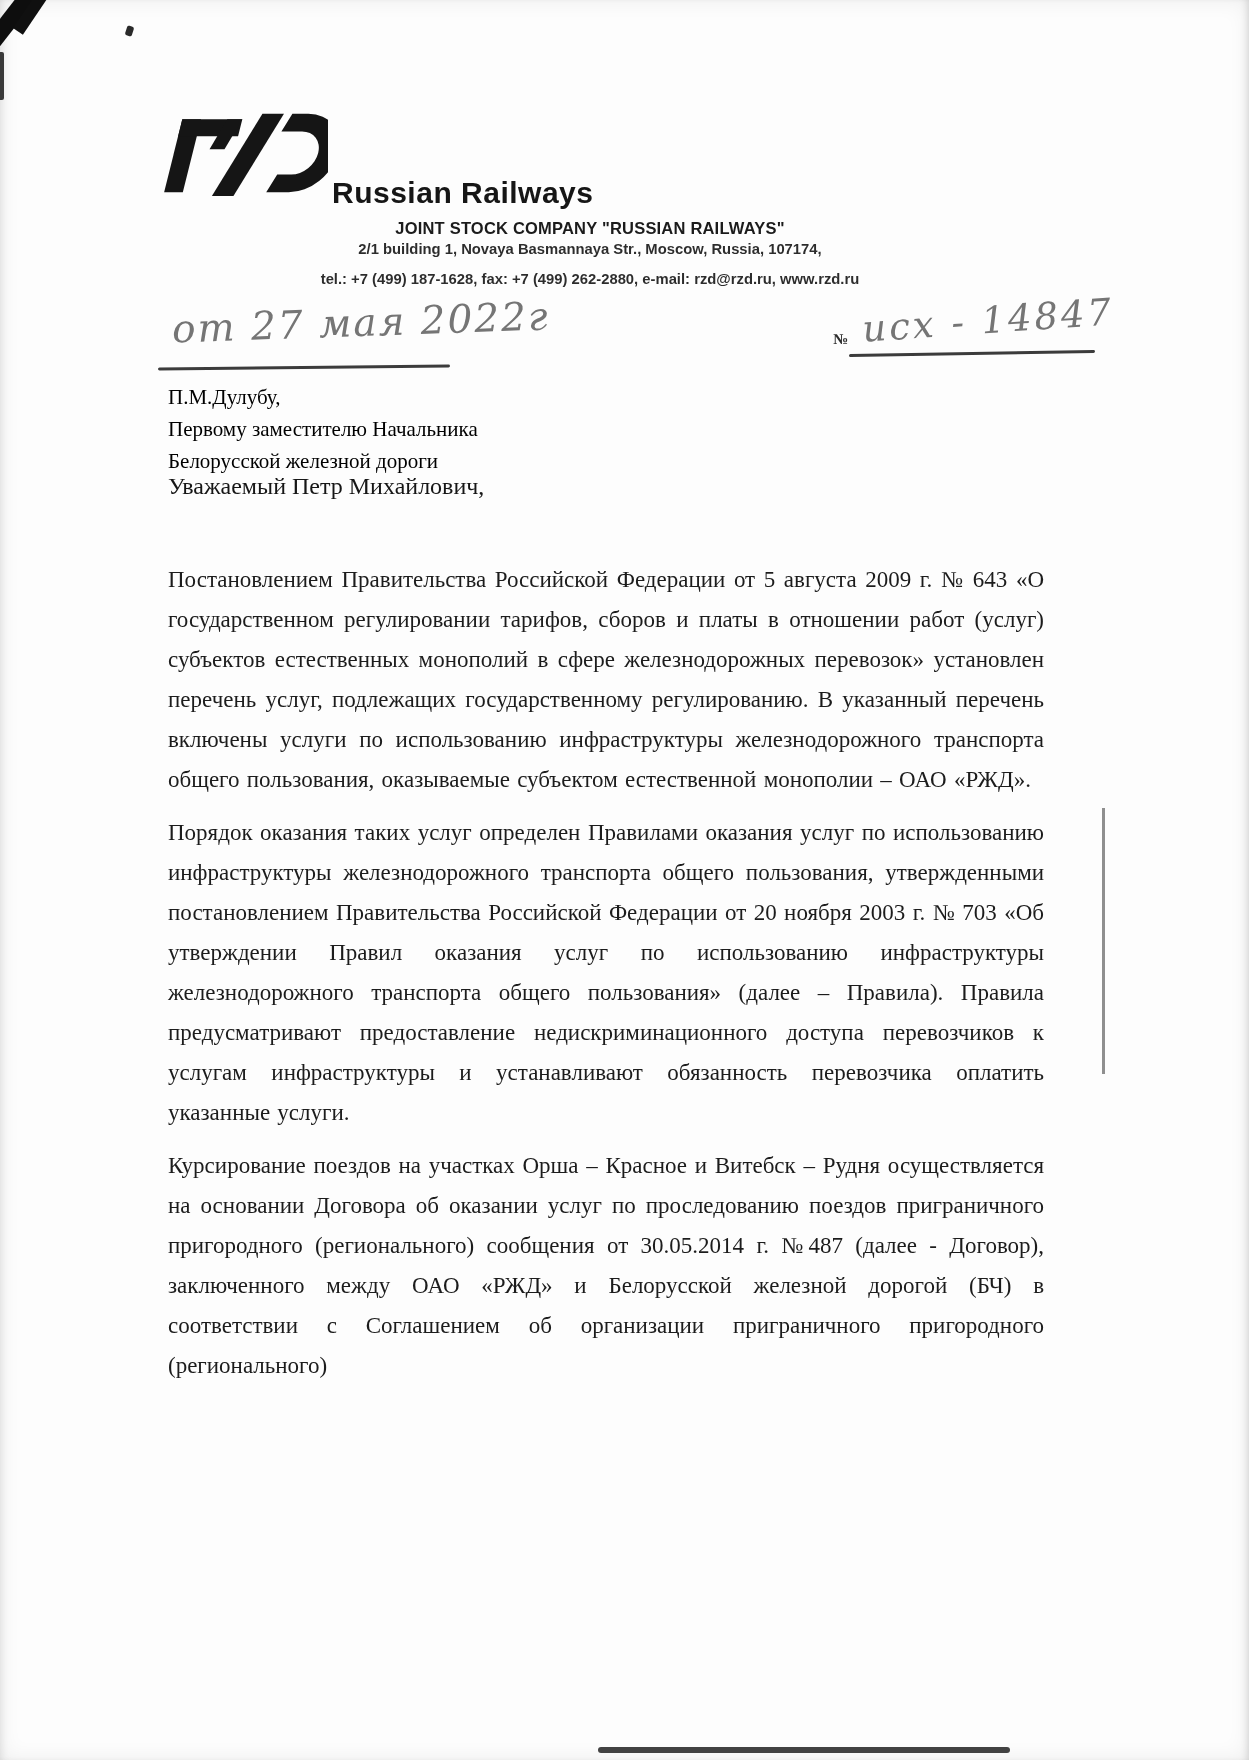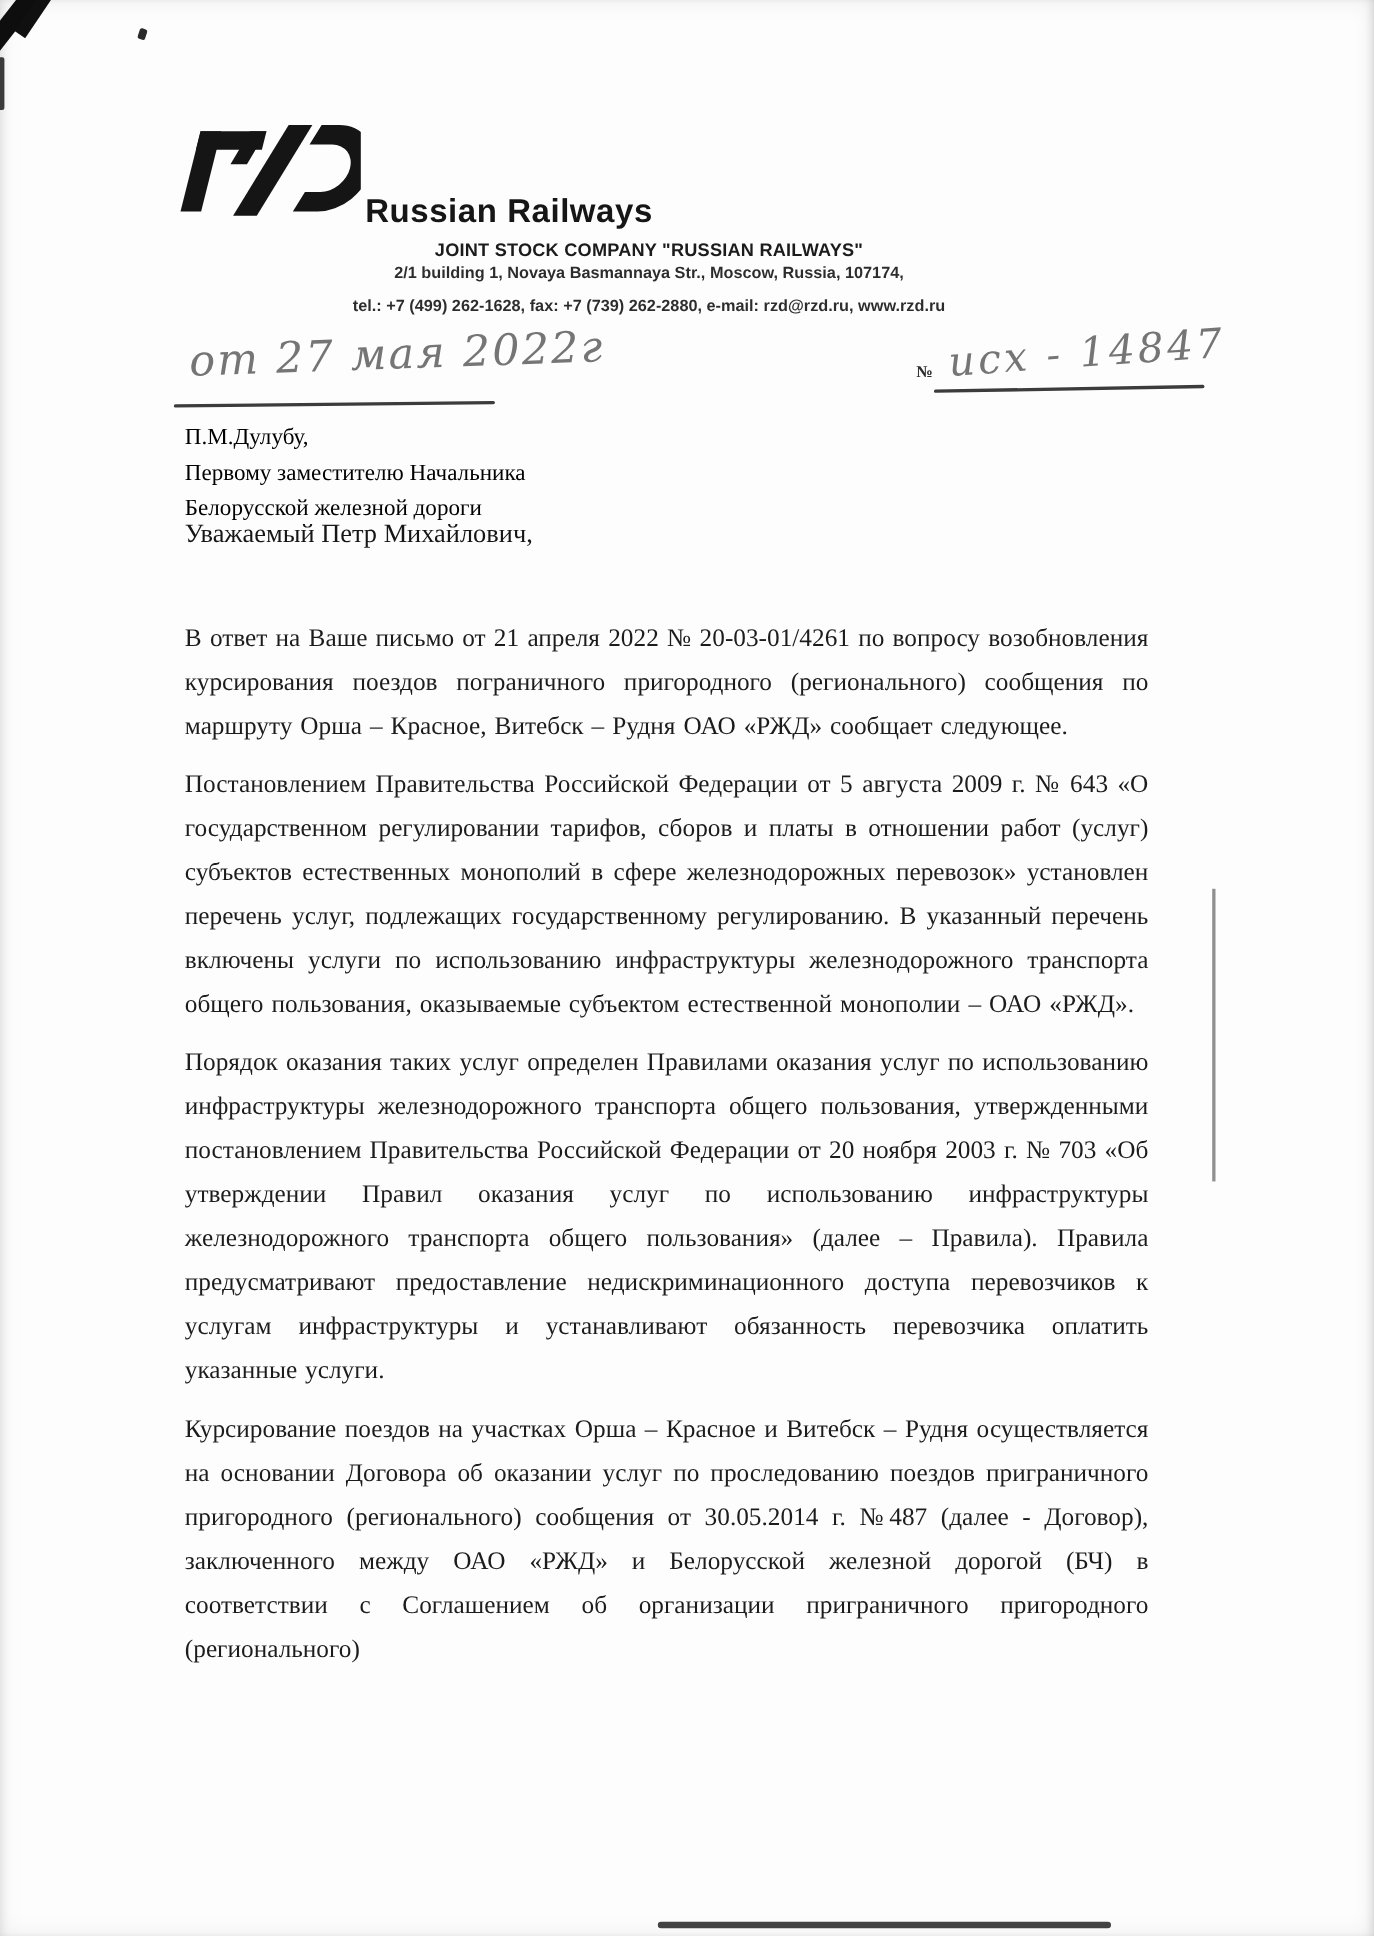--- a/index.html
+++ b/index.html
@@ -74,37 +74,36 @@
       <path d="M96,8 h23 L87,96 H64 Z"></path>
 
       <path d="M128,8 h17 a42,42 0 0 1 0,84 h-24 l7,-19 h15 a23,23 0 0 0 0,-46 h-22 z"></path>
     </g>
   </svg>
   <div class="logo-wordmark">Russian Railways</div>
 
   <div class="letterhead">
     <div class="company">JOINT STOCK COMPANY "RUSSIAN RAILWAYS"</div>
     <div class="addr">2/1 building 1, Novaya Basmannaya Str., Moscow, Russia, 107174,</div>
-    <div class="contacts">tel.: +7 (499) 262-1628, fax: +7 (739) 262-2880, e-mail: rzd@rzd.ru, www.rzd.ru</div>
+    <div class="contacts">tel.: +7 (499) 187-1628, fax: +7 (499) 262-2880, e-mail: rzd@rzd.ru, www.rzd.ru</div>
   </div>
 
   <div class="hw hw-date">от 27 мая 2022г</div>
   <div class="date-underline"></div>
   <div class="num-sign">№</div>
   <div class="num-underline"></div>
   <div class="hw hw-number">исх - 14847</div>
 
   <div class="recipient">
     <div>П.М.Дулубу,</div>
     <div>Первому заместителю Начальника</div>
     <div>Белорусской железной дороги</div>
   </div>
 
   <div class="salutation">Уважаемый Петр Михайлович,</div>
 
   <div class="letter-body">
-    <p>В ответ на Ваше письмо от 21 апреля 2022 № 20-03-01/4261 по вопросу возобновления курсирования поездов пограничного пригородного (регионального) сообщения по маршруту Орша – Красное, Витебск – Рудня ОАО «РЖД» сообщает следующее.</p>
     <p>Постановлением Правительства Российской Федерации от 5 августа 2009 г. № 643 «О государственном регулировании тарифов, сборов и платы в отношении работ (услуг) субъектов естественных монополий в сфере железнодорожных перевозок» установлен перечень услуг, подлежащих государственному регулированию. В указанный перечень включены услуги по использованию инфраструктуры железнодорожного транспорта общего пользования, оказываемые субъектом естественной монополии – ОАО «РЖД».</p>
     <p>Порядок оказания таких услуг определен Правилами оказания услуг по использованию инфраструктуры железнодорожного транспорта общего пользования, утвержденными постановлением Правительства Российской Федерации от 20 ноября 2003 г. № 703 «Об утверждении Правил оказания услуг по использованию инфраструктуры железнодорожного транспорта общего пользования» (далее – Правила). Правила предусматривают предоставление недискриминационного доступа перевозчиков к услугам инфраструктуры и устанавливают обязанность перевозчика оплатить указанные услуги.</p>
     <p>Курсирование поездов на участках Орша – Красное и Витебск – Рудня осуществляется на основании Договора об оказании услуг по проследованию поездов приграничного пригородного (регионального) сообщения от 30.05.2014 г. №487 (далее - Договор), заключенного между ОАО «РЖД» и Белорусской железной дорогой (БЧ) в соответствии с Соглашением об организации приграничного пригородного (регионального)</p>
   </div>
 
 </div>
 
 </body></html>

